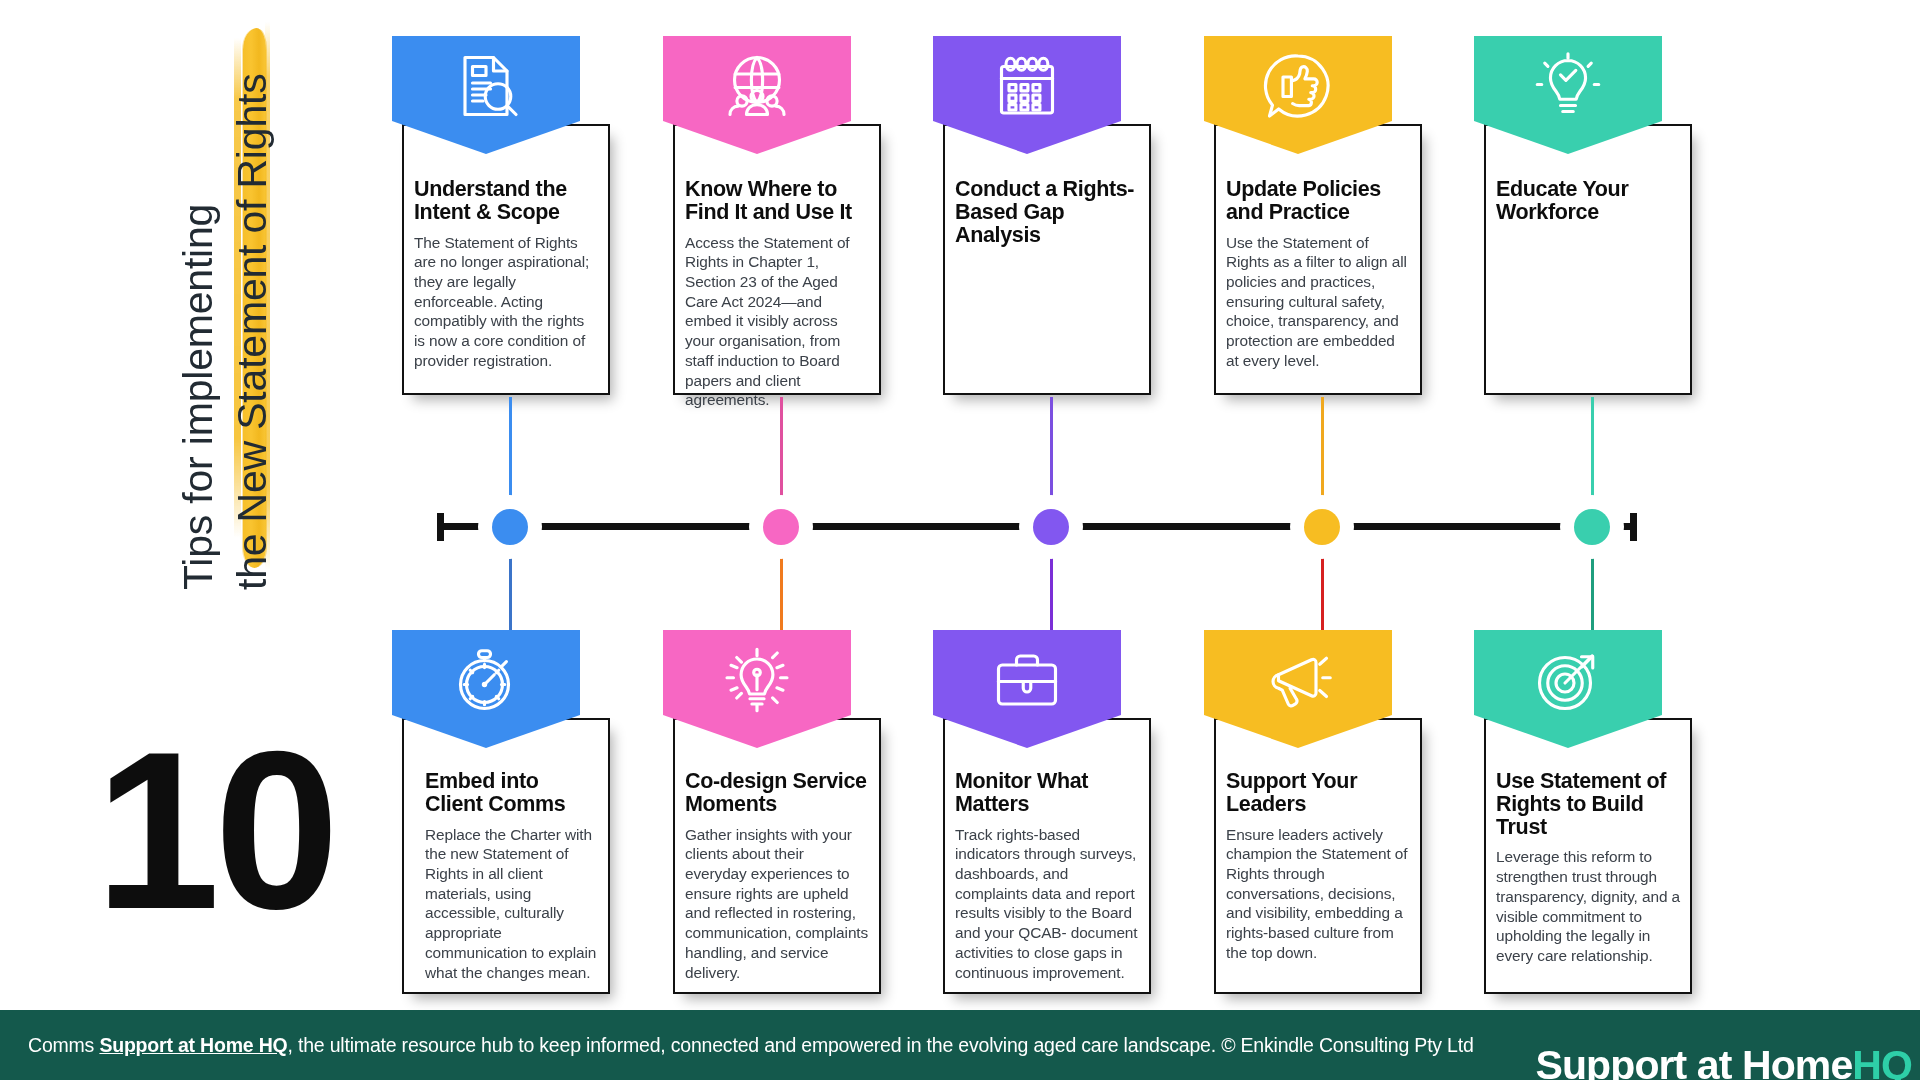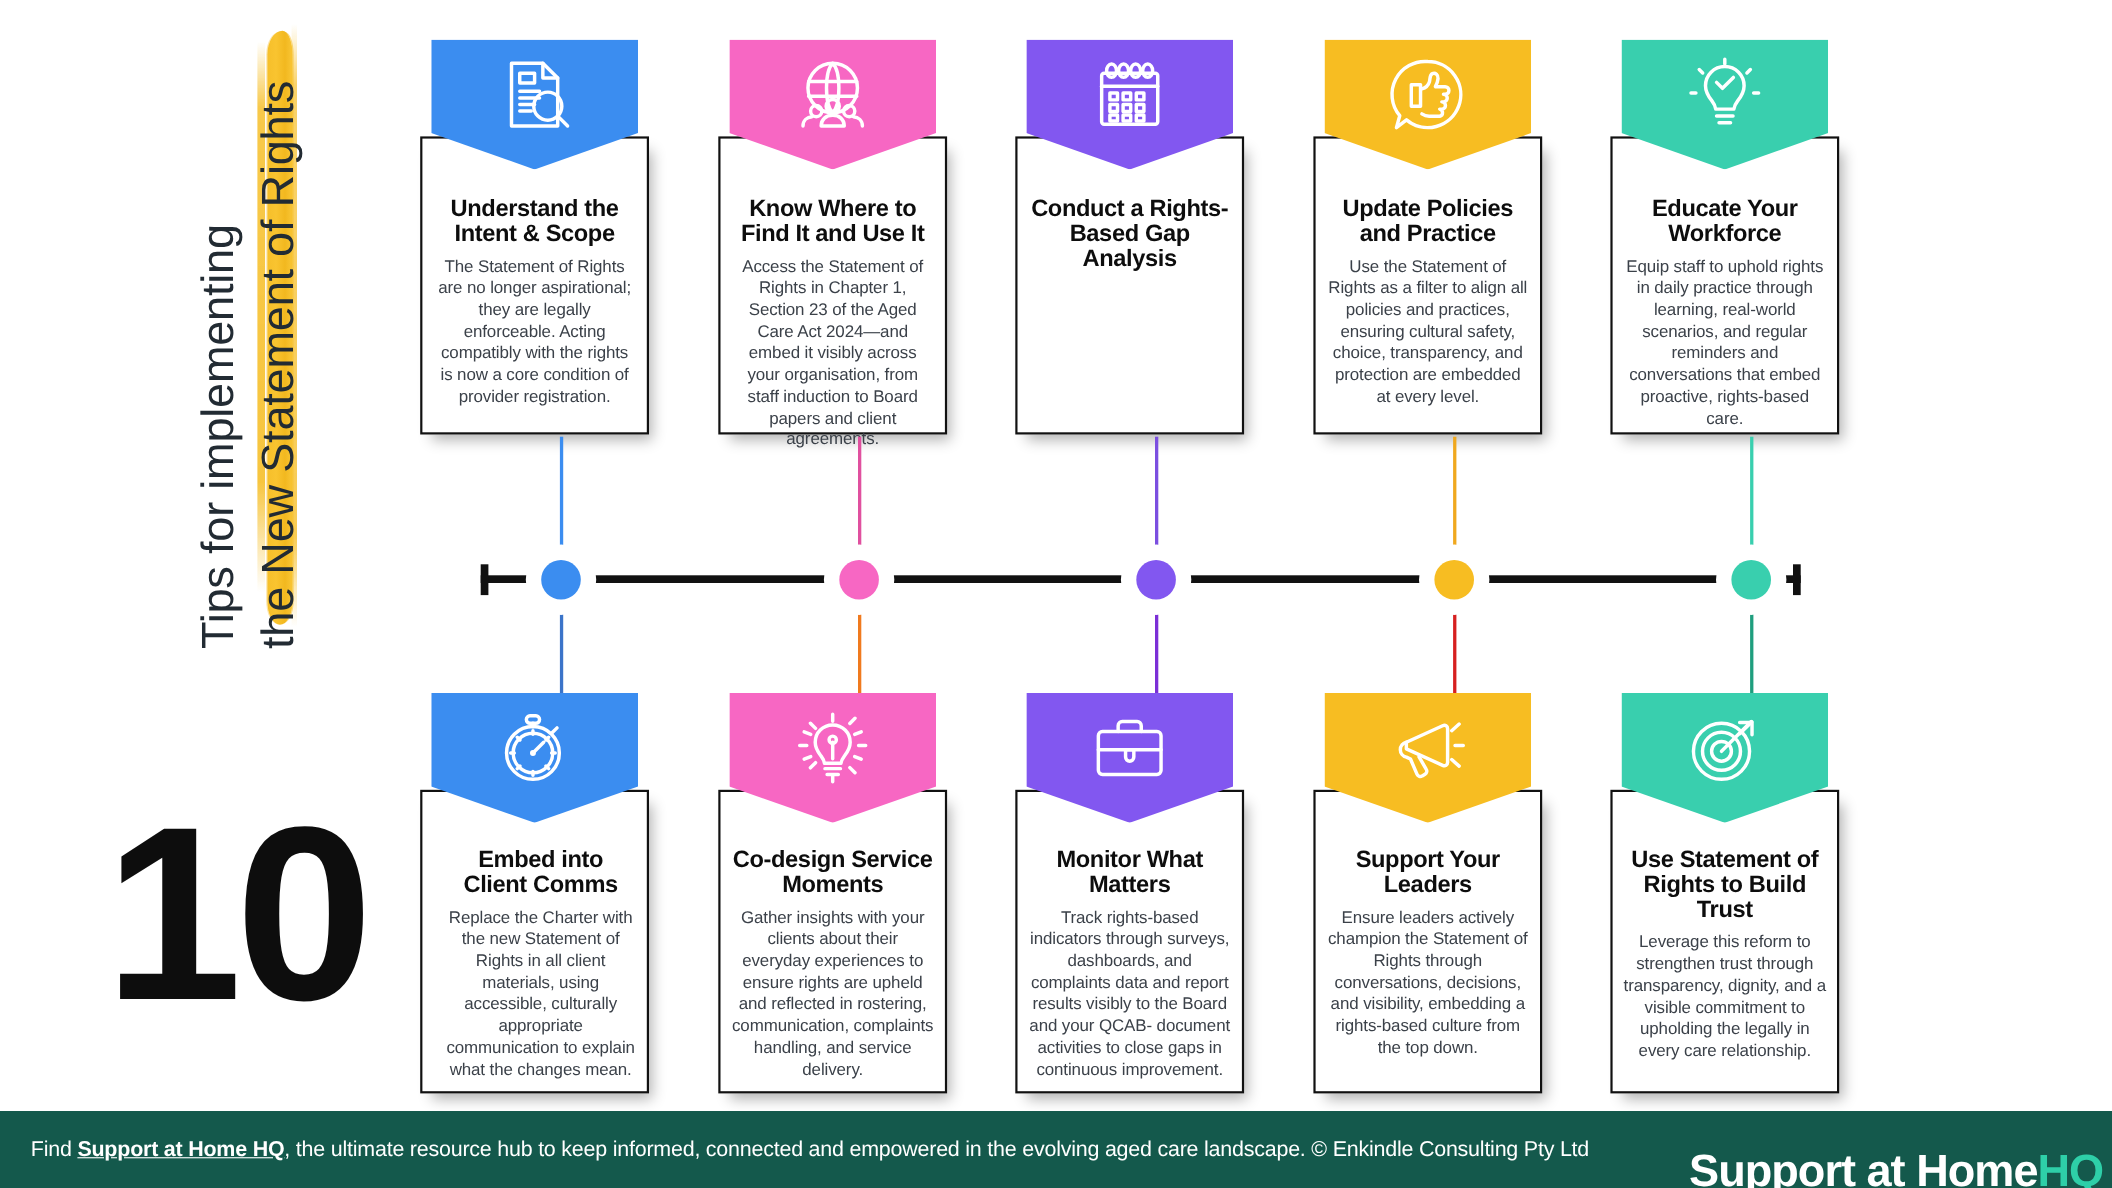--- a/index.html
+++ b/index.html
@@ -50,21 +50,22 @@
   }
 
   
   .card{
     position:absolute;width:208px;
     box-sizing:border-box;
     background:#ffffff;
     border:2.5px solid #111111;
     box-shadow:7px 9px 12px -4px rgba(0,0,0,.30);
     padding:0 10px 10px 10px;
-    text-align:center;
+    text-align:left;
+    margin-left:20px;
   }
   .card.top{top:124px;height:271px;}
   .card.bot{top:718px;height:276px;}
 
   .pennant{
     position:absolute;width:188px;height:118px;
     clip-path:polygon(0 0,100% 0,100% 72%,50% 100%,0 72%);
     display:flex;align-items:flex-start;justify-content:center;
     padding-top:14px;box-sizing:border-box;
     z-index:4;
@@ -209,21 +210,20 @@
         <span>
           <svg viewBox="0 0 48 48">
             <path fill="none" stroke="#fff" stroke-width="2.1" stroke-linecap="round" stroke-linejoin="round" d="M24 4a20 20 0 1 1-12.9 35.3L5 44l2-7.2A20 20 0 0 1 24 4z"></path>
             <rect fill="none" stroke="#fff" stroke-width="2.1" stroke-linecap="round" stroke-linejoin="round" x="14" y="18" width="5.6" height="13"></rect>
             <path fill="none" stroke="#fff" stroke-width="2.1" stroke-linecap="round" stroke-linejoin="round" d="M20.4 20.5c2.4-.6 4-2.2 4.6-4.3.5-1.8 0-4.2 1.8-4.9 1.9-.7 3.6.8 3.4 3-.2 1.9-.9 3.6-1.6 4.9h5.9a2.3 2.3 0 0 1 0 4.6h-1a2.3 2.3 0 0 1 0 4.6h-1a2.2 2.2 0 0 1 0 4.4h-1.3a2.2 2.2 0 0 1 0 4.3h-6.4c-1.8 0-3.2-.6-4.4-1.4"></path>
           </svg>
         </span>
       </div>
       <div class="card top" style="left: 1464px;">
         <div class="card-title">Educate Your Workforce</div>
-        <div class="card-body">Equip staff to uphold rights in daily practice through learning, real-world scenarios, and regular reminders and conversations that embed proactive, rights-based care.</div>
       </div>
       <div class="pennant top" style="left: 1474px; background: rgb(57, 207, 174);">
         <span>
           <svg viewBox="0 0 48 48">
             <path fill="none" stroke="#fff" stroke-width="2.1" stroke-linecap="round" stroke-linejoin="round" d="M24 7c-6.6 0-11.7 5.2-11.7 11.6 0 4.3 2.1 6.9 3.9 9.2 1.3 1.7 2.1 3 2.3 5h11c.2-2 1-3.3 2.3-5 1.8-2.3 3.9-4.9 3.9-9.2C35.7 12.2 30.6 7 24 7z"></path>
             <path fill="none" stroke="#fff" stroke-width="2.1" stroke-linecap="round" stroke-linejoin="round" d="M19 37h10M20.5 41h7"></path>
             <path fill="none" stroke="#fff" stroke-width="2.1" stroke-linecap="round" stroke-linejoin="round" d="M19 16.6l3.6 3.6 6.6-6.6"></path>
             <path fill="none" stroke="#fff" stroke-width="2.1" stroke-linecap="round" stroke-linejoin="round" d="M24 2.5v3M8.5 8.8l2.1 2.1M39.5 8.8l-2.1 2.1M3.5 23h3M41.5 23h3"></path>
           </svg>
         </span>
@@ -336,17 +336,17 @@
             <circle fill="none" stroke="#fff" stroke-width="2.1" stroke-linecap="round" stroke-linejoin="round" cx="22" cy="26" r="6"></circle>
             <path fill="none" stroke="#fff" stroke-width="2.1" stroke-linecap="round" stroke-linejoin="round" d="M22 26 40 8"></path>
             <path fill="none" stroke="#fff" stroke-width="2.1" stroke-linecap="round" stroke-linejoin="round" d="M33 8.5h7.5V16"></path>
             <path fill="none" stroke="#fff" stroke-width="2.1" stroke-linecap="round" stroke-linejoin="round" d="M33.2 15.3 40.4 8.1"></path>
           </svg>
         </span>
       </div>
     </div>
 
   <div id="footer">
-    <div id="footer-text"><span>Find </span><b>Support at Home HQ</b><span>, the ultimate resource hub to keep informed, connected and empowered in the evolving aged care landscape.  © Enkindle Consulting Pty Ltd</span></div>
+    <div id="footer-text"><span>Comms </span><b>Support at Home HQ</b><span>, the ultimate resource hub to keep informed, connected and empowered in the evolving aged care landscape.  © Enkindle Consulting Pty Ltd</span></div>
     <div id="footer-logo"><span>Support at Home</span><span class="hq">HQ</span></div>
   </div>
 
 </div>
 
 </body></html>

